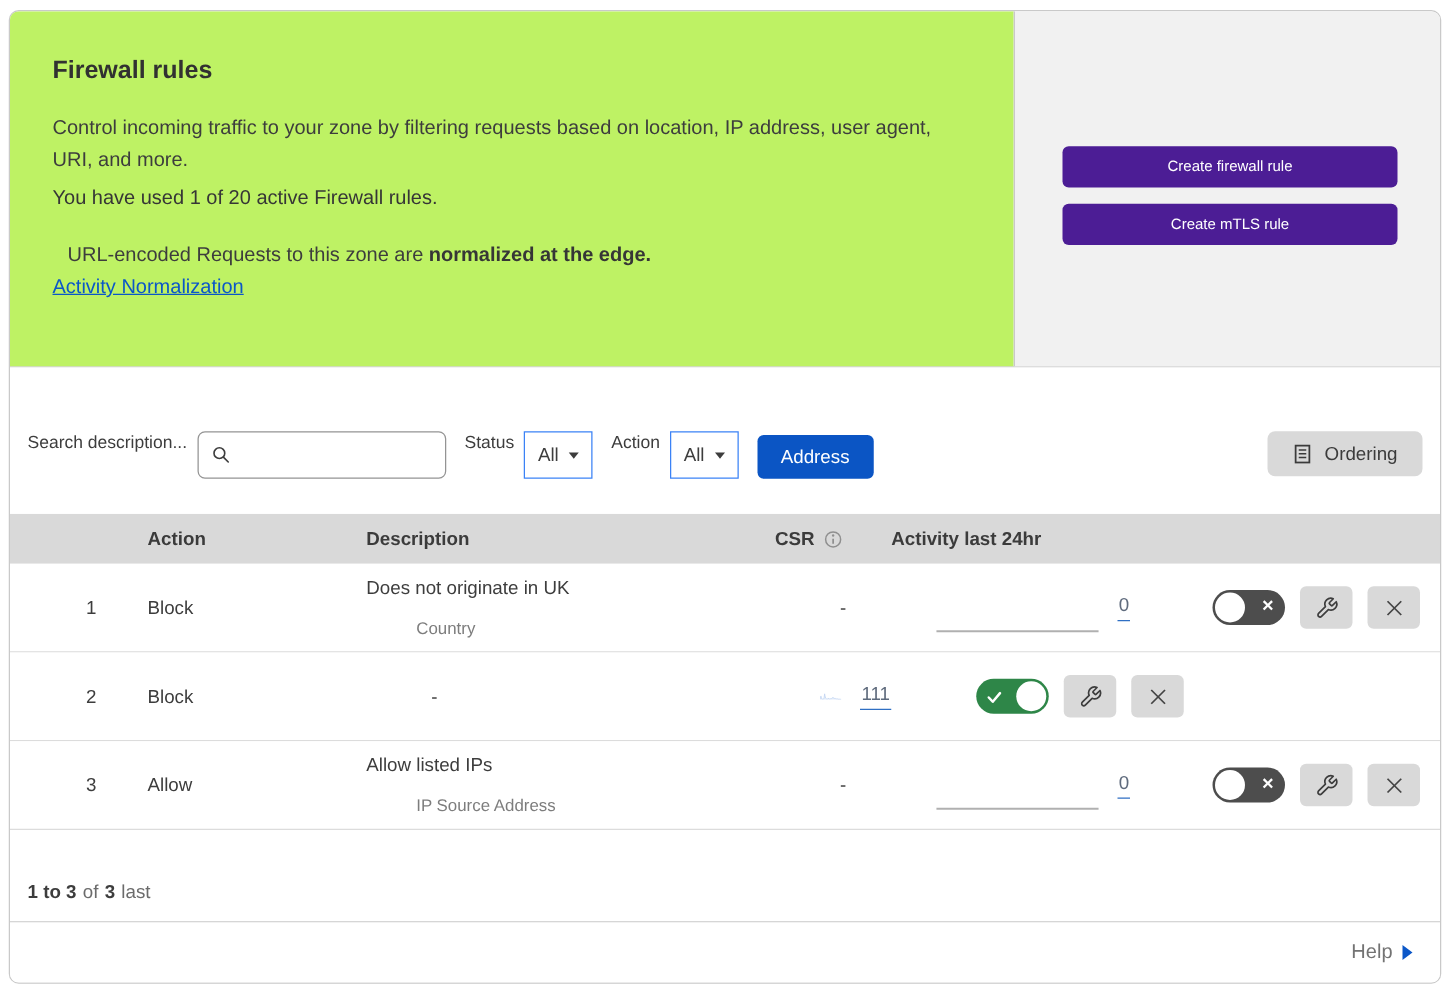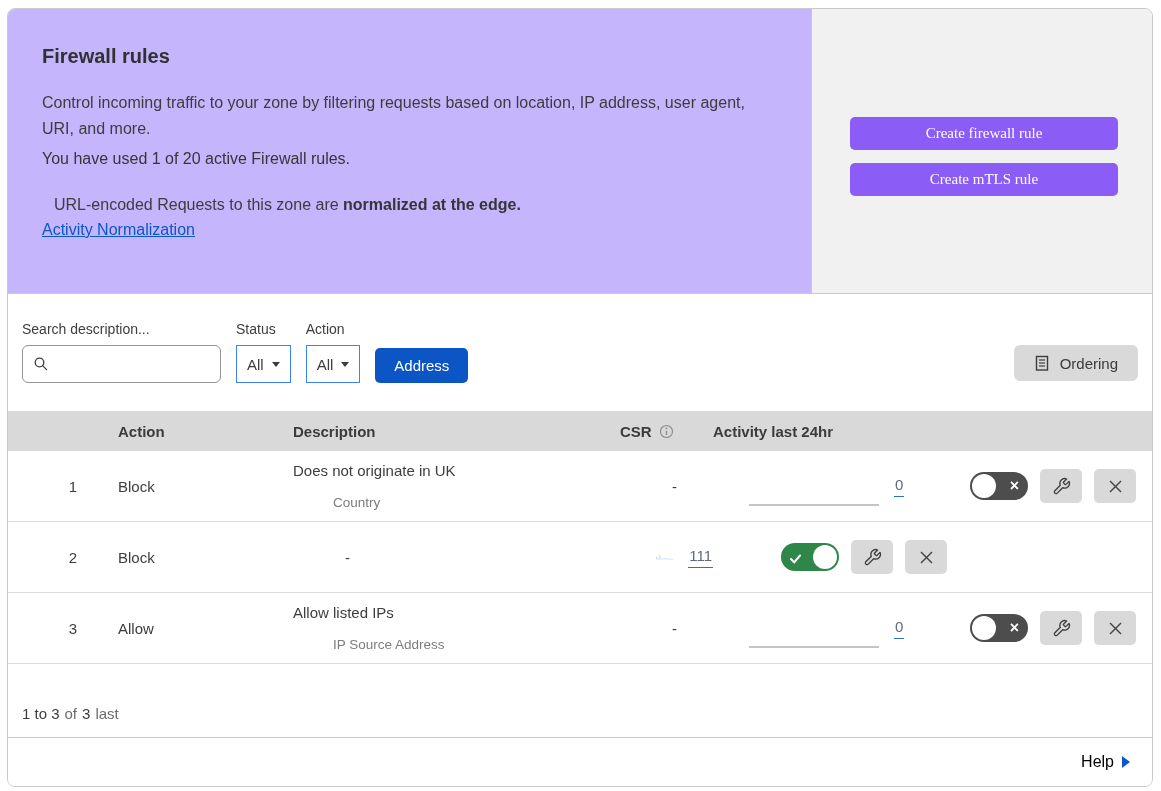--- a/index.html
+++ b/index.html
@@ -8,39 +8,39 @@
     width:1161px; height:791px; position:relative;
     font-family:"Liberation Sans", sans-serif; color:#3d3d3d;
   }
   .card {
     position:absolute; left:7px; top:8px; width:1146px; height:779px;
     background:#fff; border:1px solid #c9c9c9; border-radius:8px; overflow:hidden;
   }
 
   
   .hero { display:flex; height:285px; border-bottom:1px solid #c9c9c9; }
-  .hero-left { width:803px; padding:36px 44px 0 34px; background:#c4b5fd; }
+  .hero-left { width:803px; padding:36px 44px 0 34px; background:#bef264; }
   .hero-title { font-size:20px; font-weight:700; color:#313131; margin:0 0 22px 0; }
   .hero-desc { font-size:16px; color:#3d3d3d; line-height:26px; max-width:748px; margin:0 0 8px 0; }
   .hero-usage { font-size:16px; font-weight:400; color:#363636; margin:0 0 28px 0; }
   .hero-norm { font-size:16px; color:#3d3d3d; margin:0 0 7px 12px; }
   .hero-norm .bold { font-weight:700; color:#363636; }
   .hero-link { font-size:16px; color:#0b57c8; text-decoration:underline; cursor:pointer; }
   .hero-right {
     flex:1; background:#f1f1f1; border-left:1px solid #c9c9c9;
     display:flex; flex-direction:column; justify-content:center; gap:13px; padding:10px 34px 0 38px;
   }
   .btn-primary {
     display:block; width:100%; height:33px; border:none; border-radius:5px;
-    background:#8b5cf6; color:#fff; font-size:15px; font-family:Liberation Serif, serif; cursor:pointer;
+    background:#4c1d95; color:#fff; font-size:12px; font-family:Liberation Sans, sans-serif; cursor:pointer;
   }
 
   
   .filters { display:flex; align-items:flex-end; gap:15px; height:117px; padding:0 14px 28px 14px; position:relative; background:#fff; }
-  .fgroup { display:flex; flex-direction:column; gap:8px; }
+  .fgroup { display:flex; gap:8px; }
   .flabel { font-size:14px; color:#3d3d3d; }
   .search-box { width:199px; height:38px; border:1px solid #949494; border-radius:6px; display:flex; align-items:center; gap:6px; padding:0 10px; background:#fff; }
   .search-box input { border:none; outline:none; flex:1; min-width:0; font-size:14px; font-family:inherit; background:transparent; }
   .dropdown { height:38px; border:1px solid #3b82f6; border-radius:0; display:flex; align-items:center; gap:8px; padding:0 10px; font-size:15px; color:#3d3d3d; cursor:pointer; background:#fff; }
   .caret { width:0; height:0; border-left:4.5px solid transparent; border-right:4.5px solid transparent; border-top:5px solid #3d3d3d; }
   .btn-search { height:35px; padding:0 19px; border:none; border-radius:5px; background:#0b55c4; color:#fff; font-size:15px; font-family:inherit; cursor:pointer; }
   .btn-ordering {
     margin-left:auto; margin-bottom:2px; height:36px; padding:0 20px; border:none; border-radius:6px;
     background:#d9d9d9; color:#3b3b3b; font-size:15px; font-family:inherit;
     display:flex; align-items:center; gap:10px; cursor:pointer;
@@ -68,23 +68,23 @@
   .toggle.on  .knob { right:2px; }
   .state-x { position:absolute; right:9px; top:50%; transform:translateY(-52%); color:#fff; font-size:16px; font-weight:700; display:none; line-height:1; }
   .toggle.off .state-x { display:block; }
   .state-check { position:absolute; left:8px; top:8px; display:none; }
   .toggle.on .state-check { display:block; }
   .icon-btn { width:42px; height:34px; border:none; border-radius:5px; background:#d9d9d9; display:flex; align-items:center; justify-content:center; cursor:pointer; }
 
   
   .items-bar { height:74px; border-bottom:1px solid #c9c9c9; display:flex; align-items:flex-end; padding:0 0 15px 14px; font-size:15px; color:#6b6b6b; background:#fff; }
   .items-bar span { margin-right:5px; }
-  .items-bar .b { font-weight:400; color:#3d3d3d; }
+  .items-bar .b { font-weight:700; color:#3d3d3d; }
   .help-bar { height:48px; display:flex; align-items:center; justify-content:flex-end; gap:8px; padding-right:22px; background:#fff; }
-  .help-link { font-size:16px; color:#000000; cursor:pointer; }
+  .help-link { font-size:16px; color:#737373; cursor:pointer; }
   .help-arrow { width:0; height:0; border-top:6px solid transparent; border-bottom:6px solid transparent; border-left:8px solid #0b57c8; }
 </style>
 </head>
 <body>
 
 <div class="card">
 
   <div class="hero">
     <div class="hero-left">
       <h1 class="hero-title">Firewall rules</h1>

